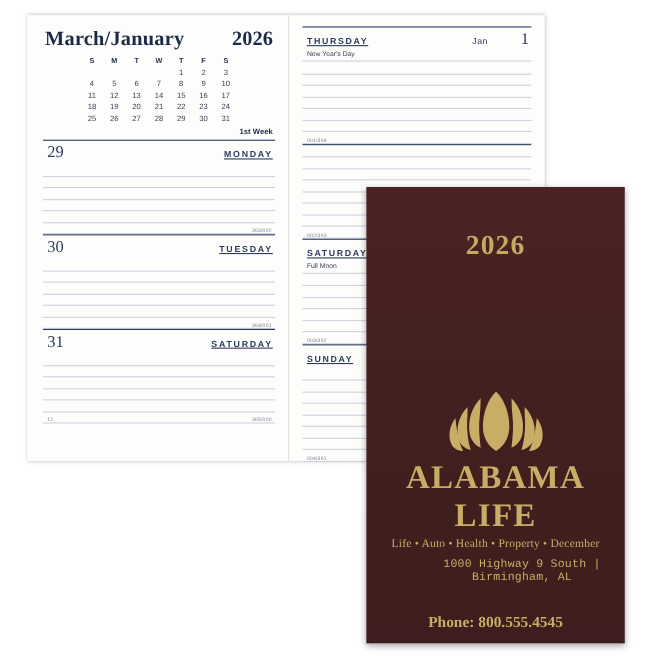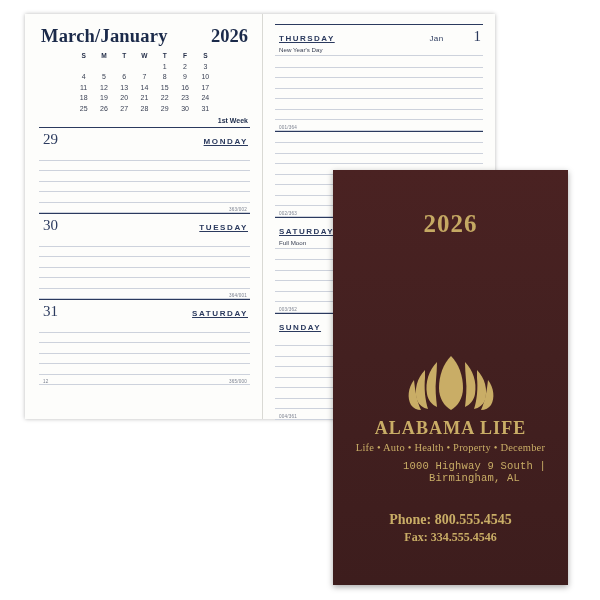--- a/index.html
+++ b/index.html
@@ -182,21 +182,21 @@
     color: #c5a963;
     letter-spacing: 1px;
   }
   .logo-wrap {
     margin: 110px auto 4px auto;
     width: 96px;
     height: 66px;
   }
   .company-name {
     font-family: "Liberation Serif", serif;
-    font-size: 18px;
+    font-size: 30px;
     font-weight: bold;
     letter-spacing: 1.1px;
     color: #c9ad66;
     margin-top: 2px;
   }
   .tagline {
     font-family: "Liberation Serif", serif;
     font-size: 10.5px;
     color: #c9ad66;
     margin-top: 3px;
@@ -439,15 +439,14 @@
         <path d="M11 32 C5 40 4 50 8 57 C10 60 14 62 18 62 C14 54 12 42 11 32 Z"></path>
         <path d="M85 32 C91 40 92 50 88 57 C86 60 82 62 78 62 C82 54 84 42 85 32 Z"></path>
       </g>
     </svg>
   </div>
 
   <div class="company-name">ALABAMA LIFE</div>
   <div class="tagline">Life • Auto • Health • Property • December</div>
   <div class="address">1000 Highway 9 South | Birmingham, AL</div>
   <div class="phone">Phone: 800.555.4545</div>
-  <div class="fax">Fax: 334.555.4546</div>
 
 </div>
 
 </body></html>

